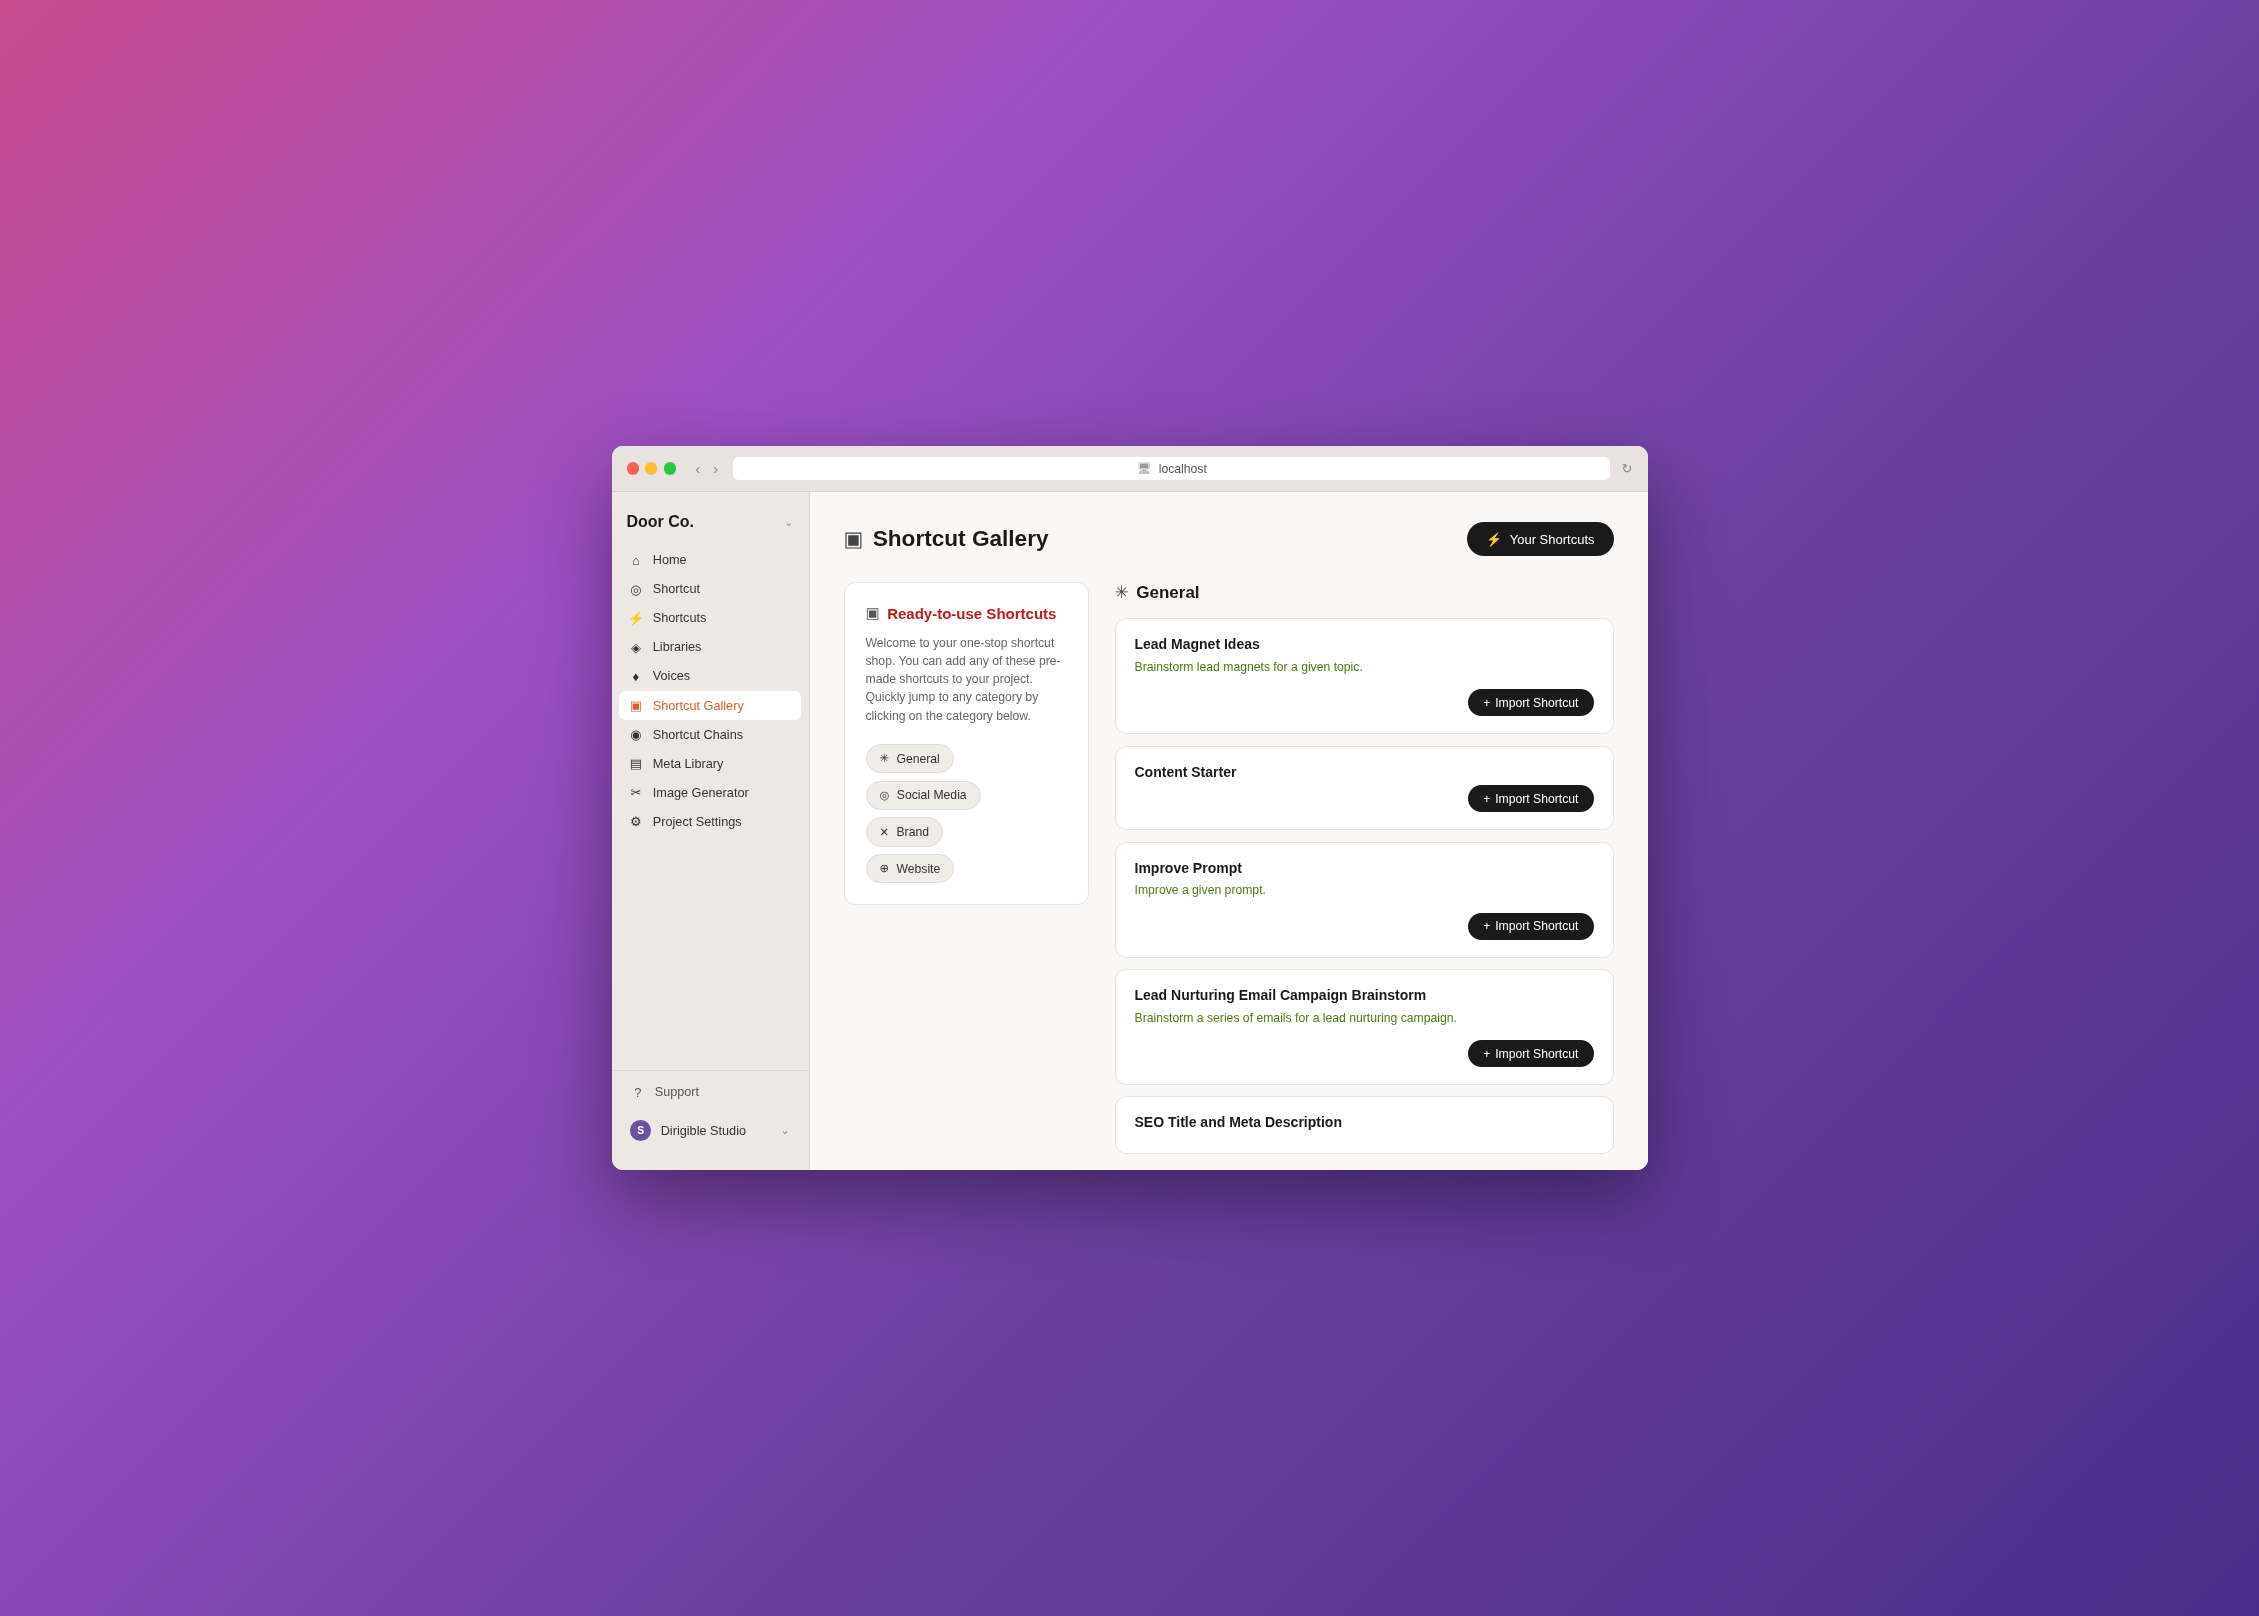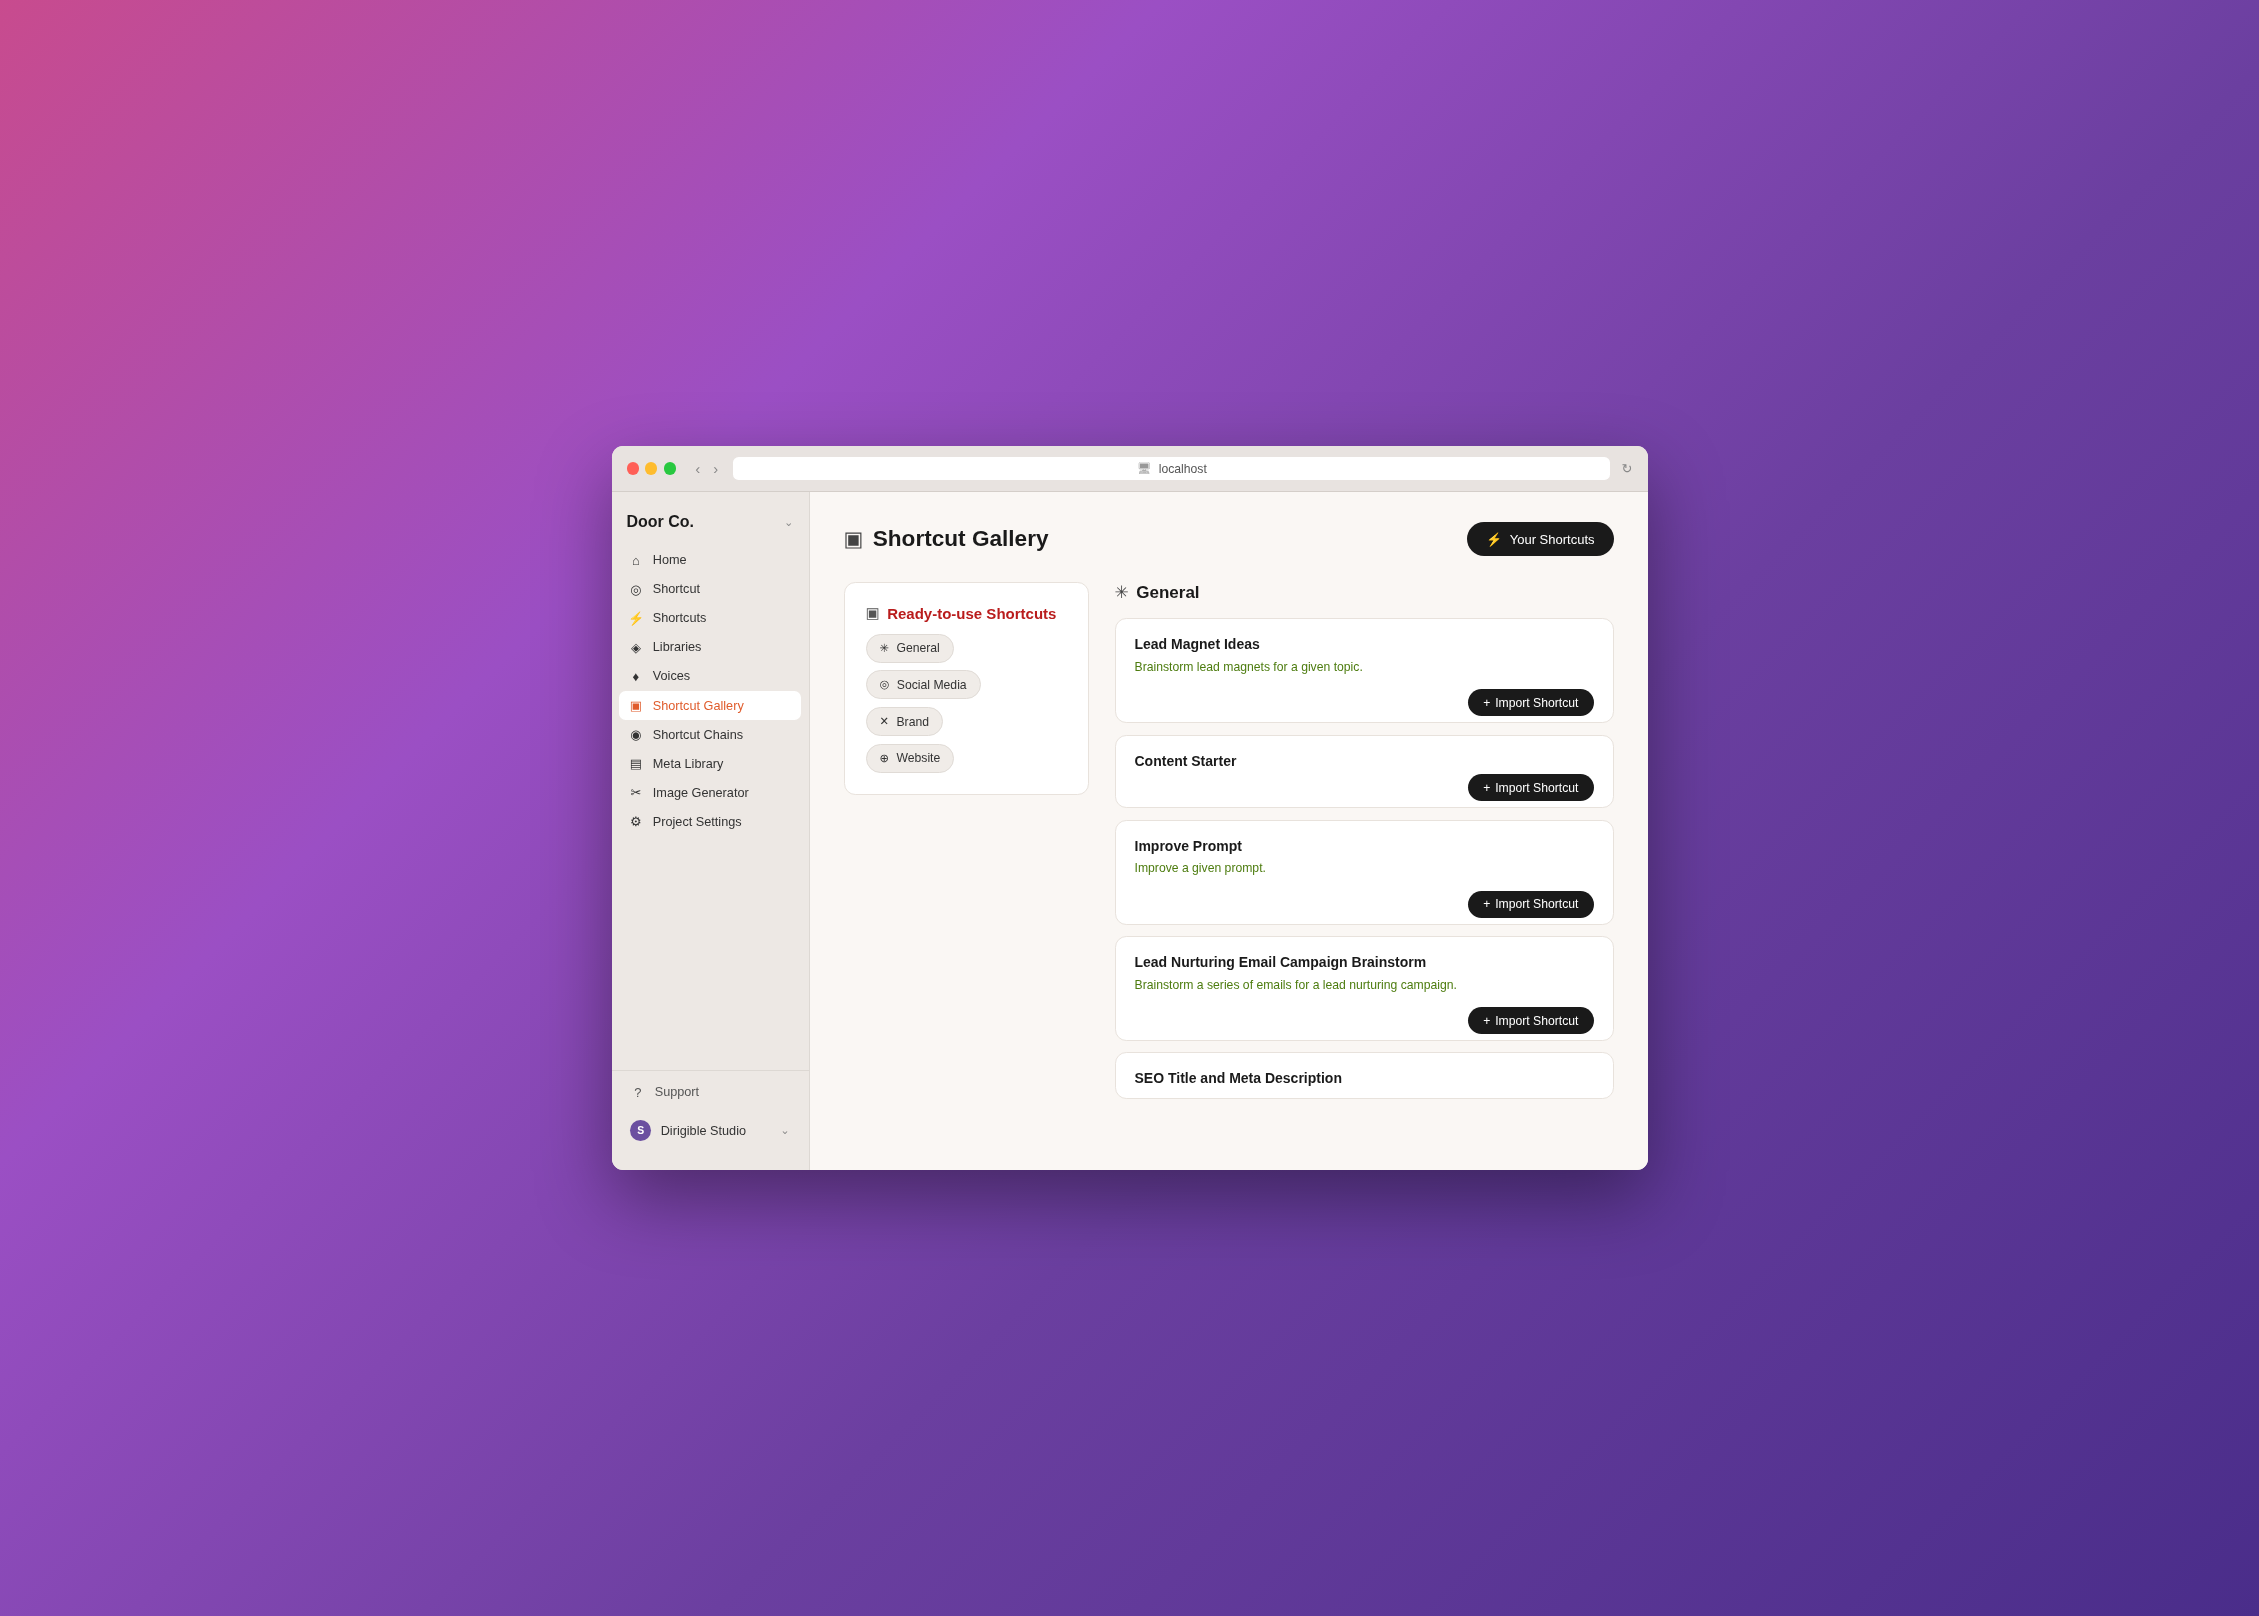--- a/index.html
+++ b/index.html
@@ -281,21 +281,21 @@
     }
     .shortcut-cards {
       display: flex;
       flex-direction: column;
       gap: 11.3px;
     }
     .shortcut-card {
       background: white;
       border: 0.9px solid #e8e2dc;
       border-radius: 11.3px;
-      padding: 17px 19px 6px;
+      padding: 17px 19px 17px;
     }
     .shortcut-card-title {
       font-size: 14px;
       font-weight: 700;
       color: #1a1a1a;
       margin-bottom: 5.6px;
     }
     .shortcut-card-desc {
       font-size: 12.2px;
       color: #4d7c0f;
@@ -418,20 +418,21 @@
       </div>
 
       <div class="content-grid">
 
         <div class="left-panel">
           <div class="ready-section">
             <div class="ready-title-area">
               <span class="ready-icon">▣</span>
               <span class="ready-title">Ready-to-use Shortcuts</span>
             </div>
+            <p class="ready-desc">Welcome to your one-stop shortcut shop. You can add any of these pre-made shortcuts to your project. Quickly jump to any category by clicking on the category below.</p>
             <div class="category-tags">
               <div class="category-tag">
                 <span class="category-tag-icon">✳</span>
                 <span>General</span>
               </div>
               <div class="category-tag">
                 <span class="category-tag-icon">◎</span>
                 <span>Social Media</span>
               </div>
               <div class="category-tag">

